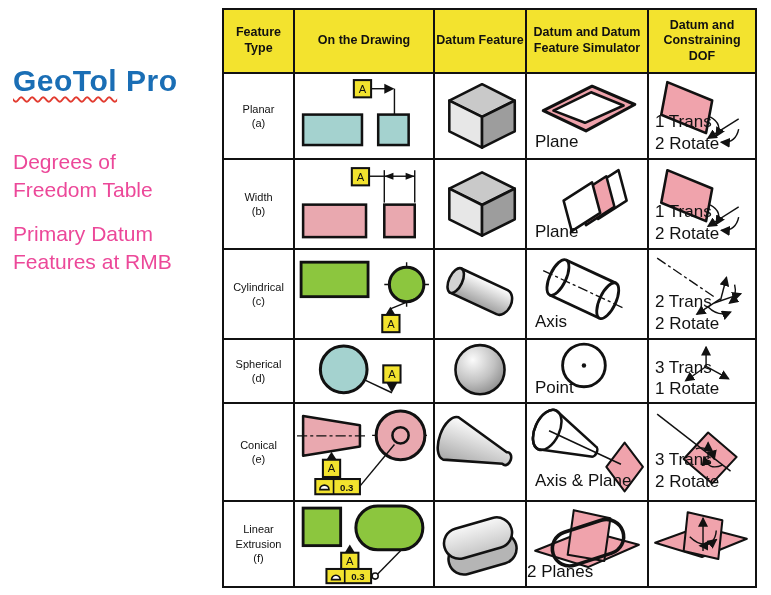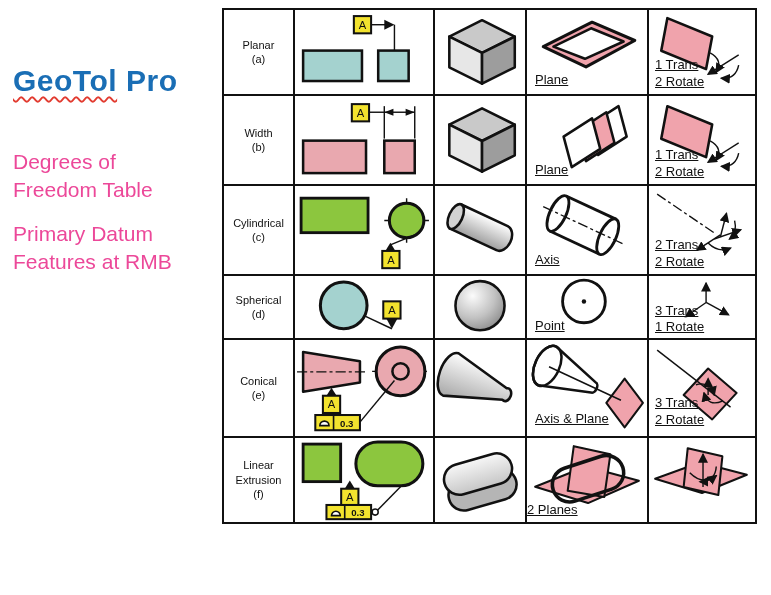--- a/index.html
+++ b/index.html
@@ -14,21 +14,21 @@
   .subtitle{position:absolute;left:0;font-size:21px;line-height:1.32;color:#ec4899;width:190px;}
   .subtitle.s1{top:148px;}
   .subtitle.s2{top:220px;}
   
   .dof-table{position:absolute;left:222px;top:8px;border-collapse:collapse;table-layout:fixed;width:533px;}
   .dof-table td{border:2.5px solid #111;padding:0;position:relative;background:#fff;overflow:hidden;}
   .dof-table tr.hdr td{background:#f3e32e;text-align:center;vertical-align:middle;font-weight:bold;font-size:12.5px;line-height:1.25;}
   td.ftype{text-align:center;vertical-align:middle;font-size:11px;line-height:1.3;}
   .fig{position:relative;width:100%;height:100%;}
   .fig svg{display:block;width:100%;height:100%;}
-  .figlabel{position:absolute;font-size:13px;line-height:1.25;color:#111;white-space:nowrap;text-decoration:underline;}
+  .figlabel{position:absolute;font-size:17px;line-height:1.25;color:#111;white-space:nowrap;}
   svg text.flagtxt{font:11px "Liberation Sans",sans-serif;fill:#111;text-anchor:middle;}
   svg text.toltxt{font:bold 9.5px "Liberation Sans",sans-serif;fill:#111;text-anchor:middle;}
   svg .ln{stroke:#111;fill:none;}
   svg .thin{stroke-width:1.4;}
   svg .cdash{stroke-dasharray:10 3 3 3;}
 </style>
 </head>
 <body>
 
 <svg width="0" height="0" style="position:absolute" aria-hidden="true">
@@ -65,20 +65,27 @@
 <table class="dof-table">
   <colgroup>
       <col style="width:71px">
       <col style="width:140px">
       <col style="width:92px">
       <col style="width:122px">
       <col style="width:108px">
     </colgroup>
 
   <tbody>
+      <tr class="hdr" style="height:64px">
+    <td>Feature Type</td>
+    <td>On the Drawing</td>
+    <td>Datum Feature</td>
+    <td>Datum and Datum Feature Simulator</td>
+    <td>Datum and Constraining DOF</td>
+  </tr>
 
   <tr style="height:86px">
     <td class="ftype">
       <div>Planar</div>
       <div>(a)</div>
     </td>
     <td>
           <div class="fig">
       <svg viewBox="0 0 136 82" preserveAspectRatio="none">
         <rect x="8" y="40" width="58" height="30" fill="#a4d2cf" stroke="#111" stroke-width="2.5"></rect>

